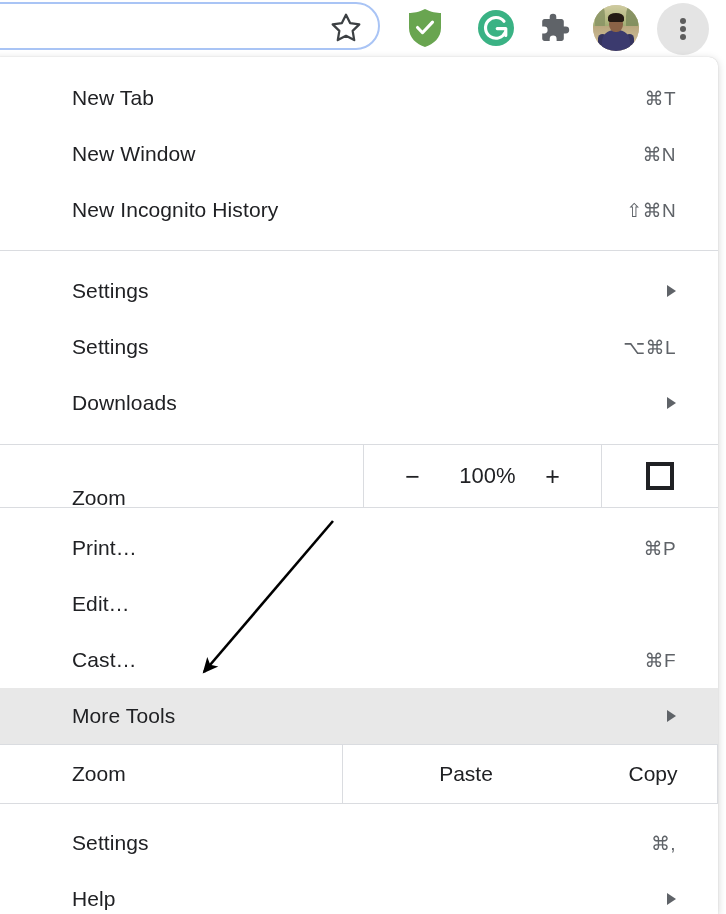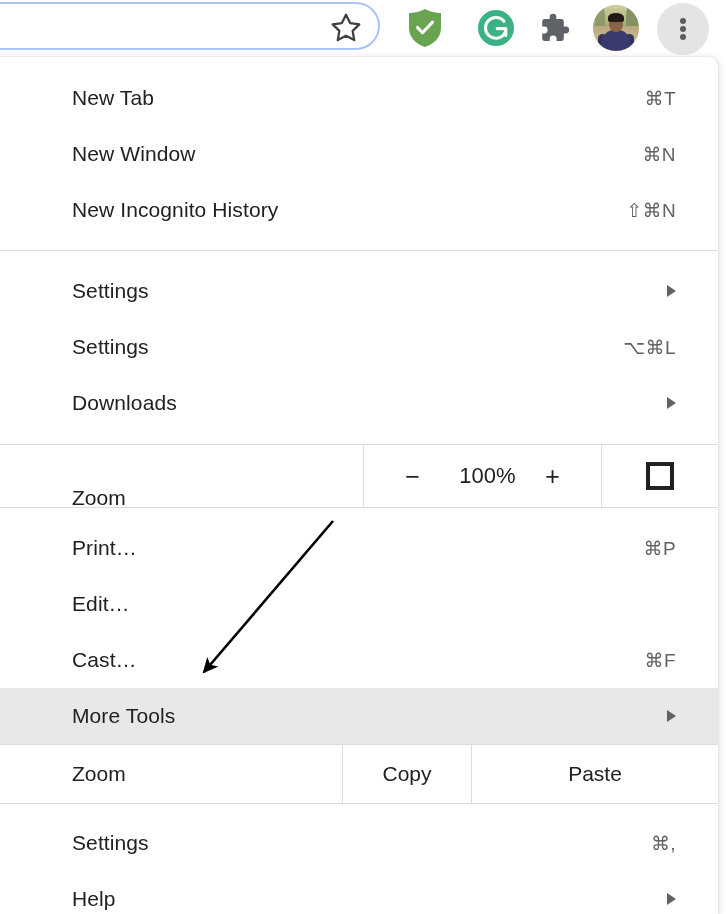--- a/index.html
+++ b/index.html
@@ -416,22 +416,22 @@
     <span class="spacer"></span>
     <span class="submenu-arrow"></span>
   </div>
 
   <div class="divider"></div>
 
   <div id="edit-row">
     <div id="edit-label-cell">
       <span class="label">Zoom</span>
     </div>
+    <div class="edit-action last">Paste</div>
     <div class="edit-action">Copy</div>
-    <div class="edit-action last">Paste</div>
   </div>
 
   <div class="divider"></div>
   <div style="height:11px"></div>
 
   <div class="menu-row">
     <span class="label">Settings</span>
     <span class="spacer"></span>
     <span class="shortcut">⌘,</span>
   </div>

